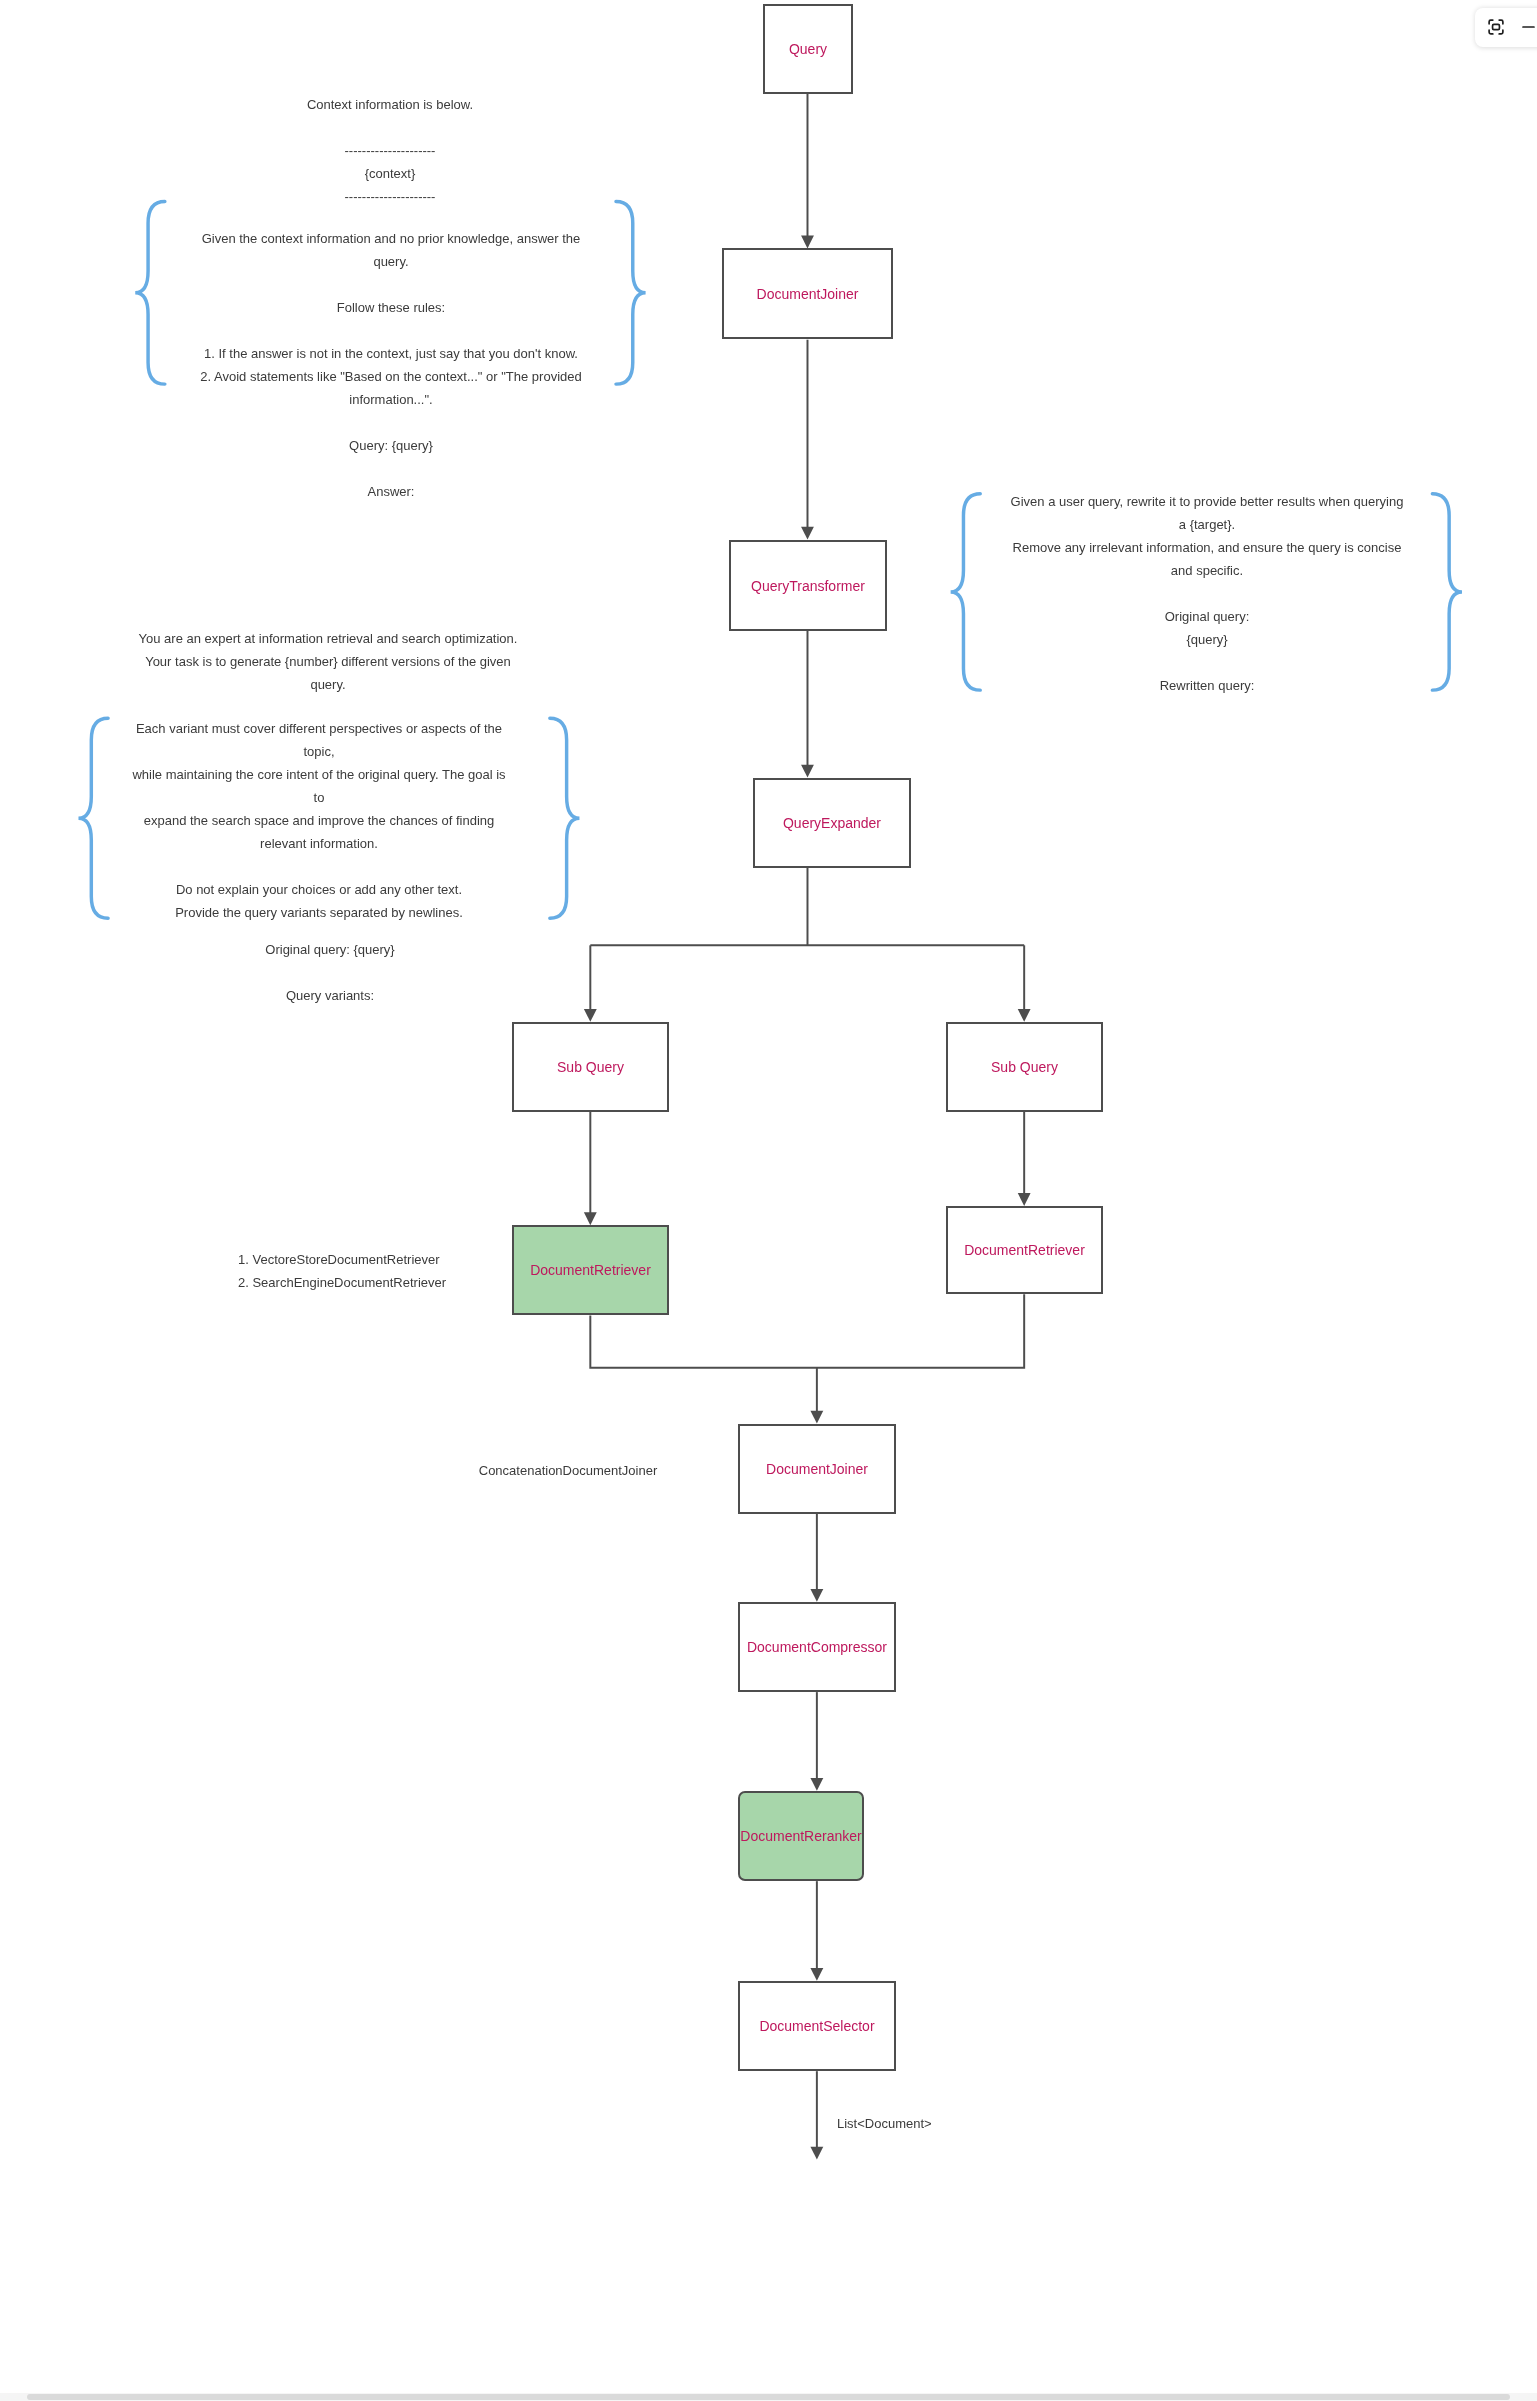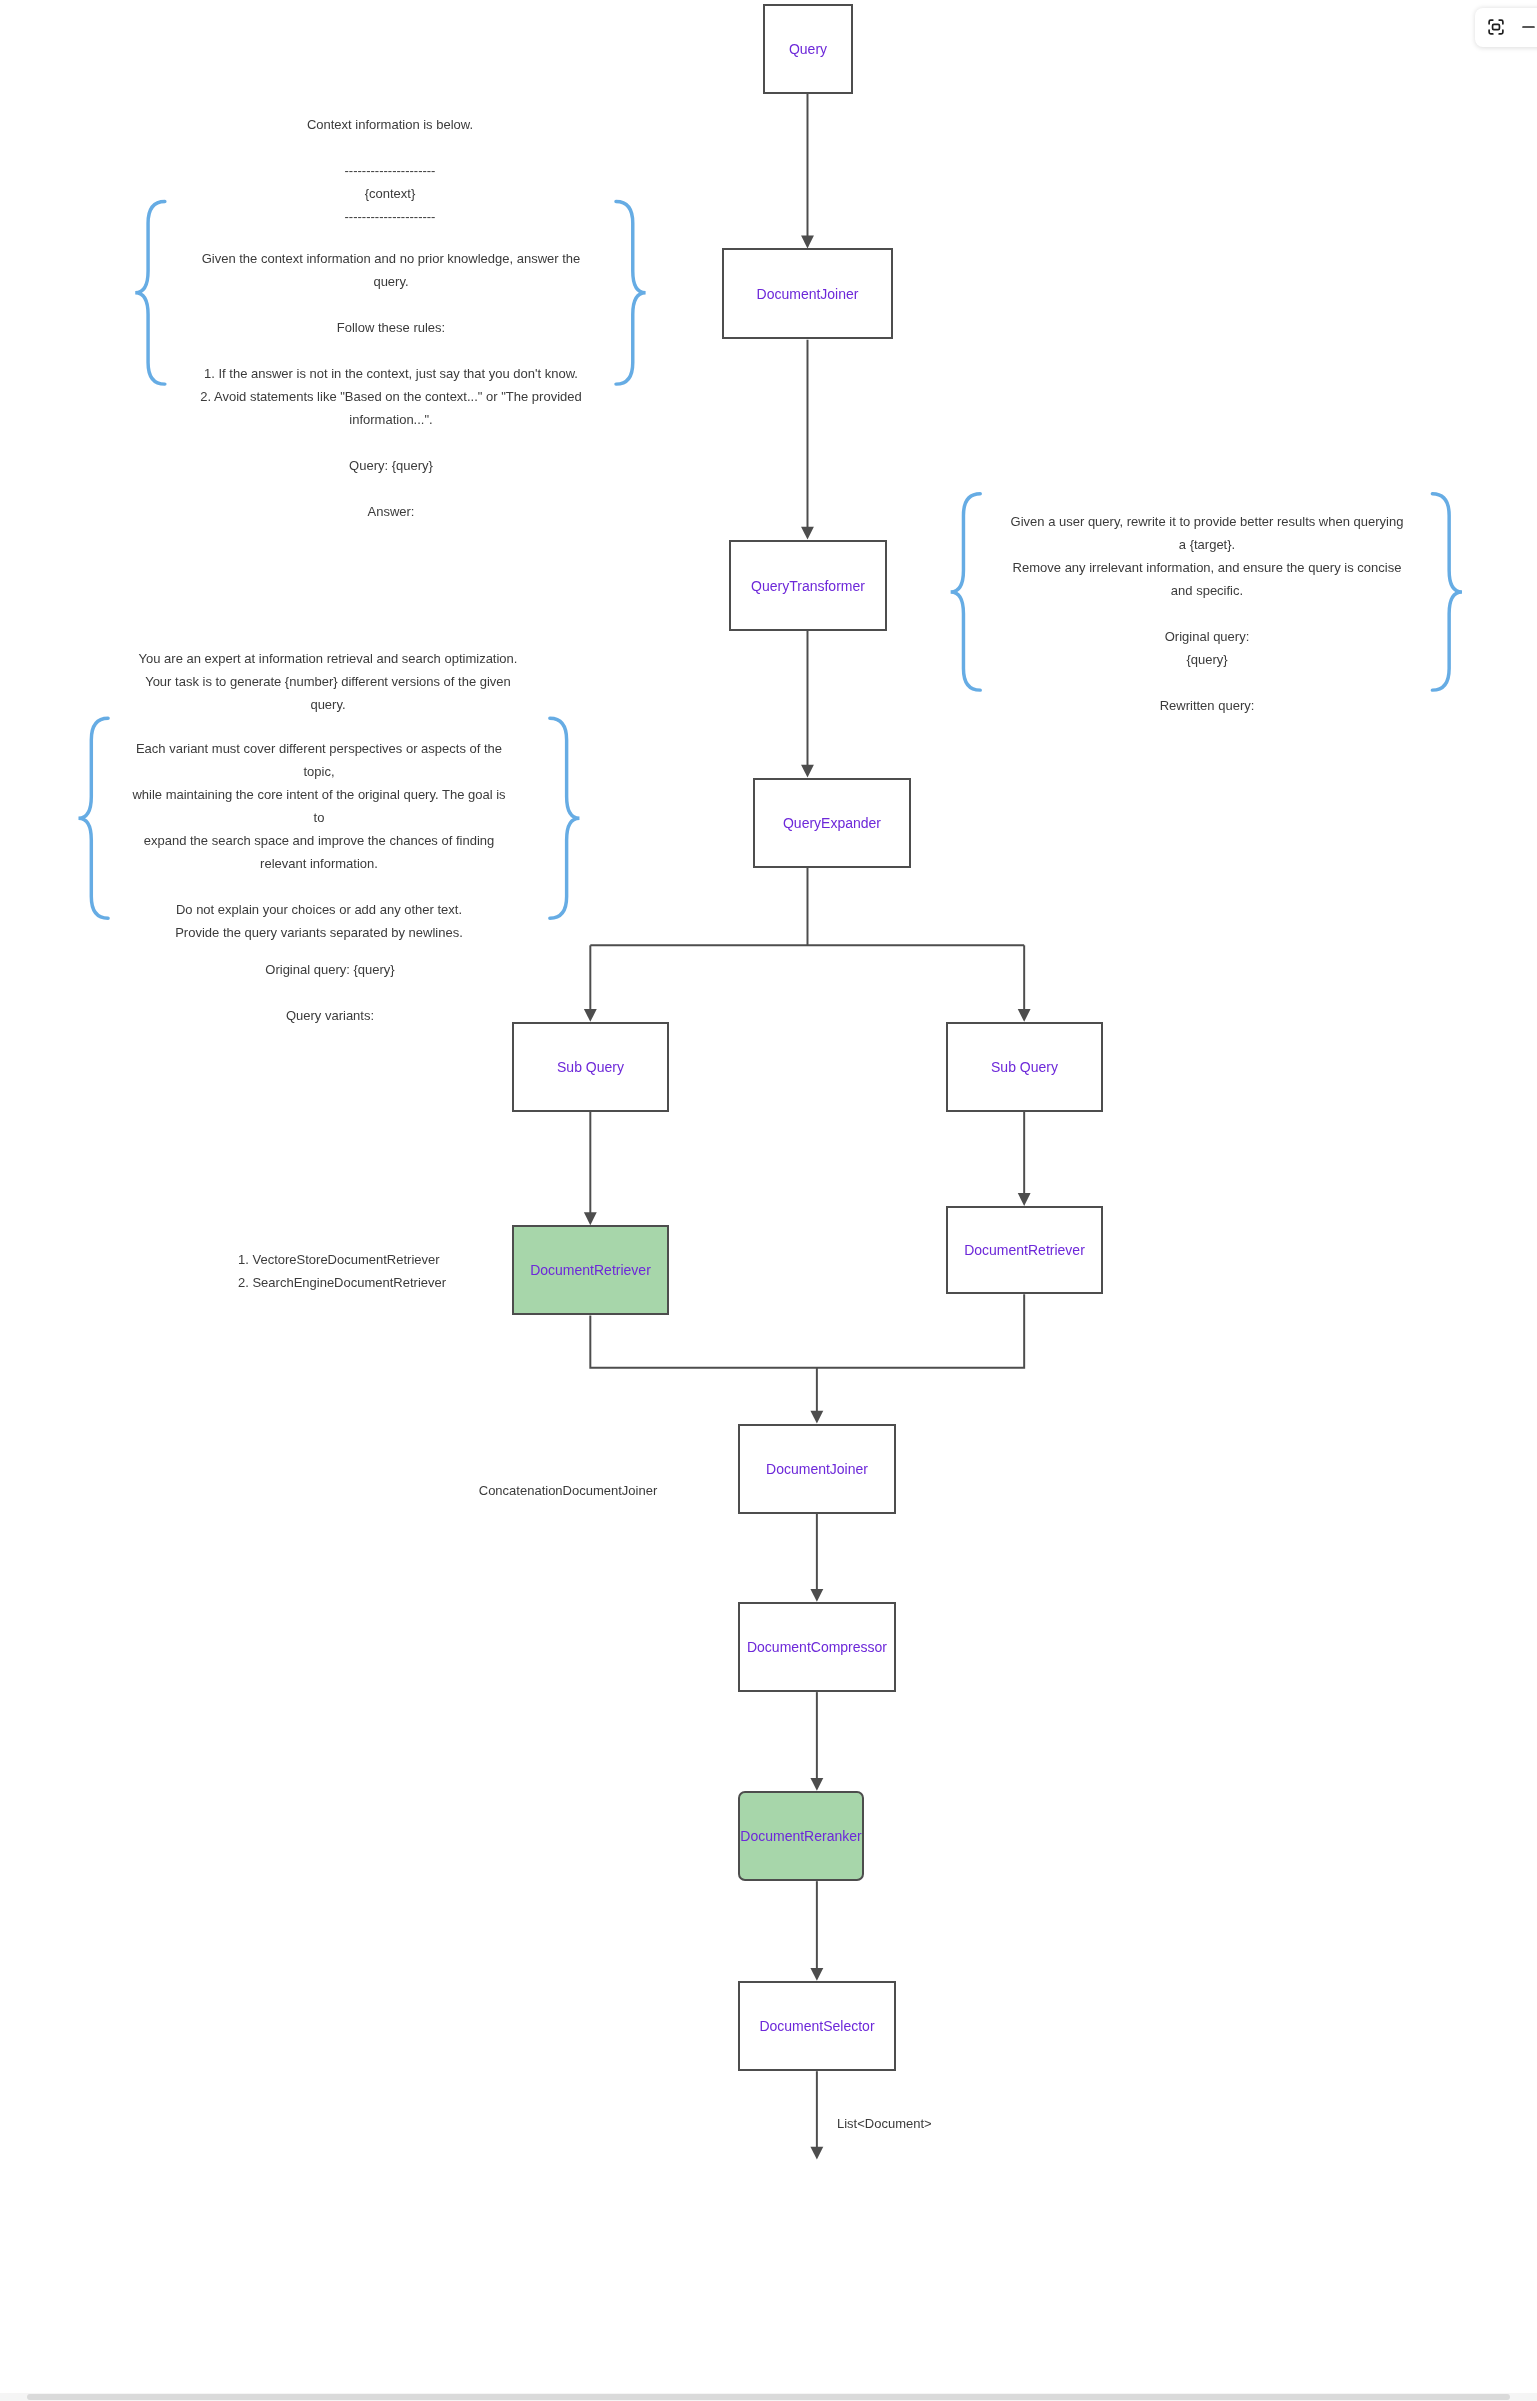--- a/index.html
+++ b/index.html
@@ -6,29 +6,29 @@
   body{
     width:1537px;height:2401px;position:relative;overflow:hidden;
     background:#ffffff;
     font-family:"Liberation Sans","DejaVu Sans",sans-serif;
   }
   #edge-svg{position:absolute;left:0;top:0;z-index:1;}
   .node{
     position:absolute;z-index:2;box-sizing:border-box;
     border:2.5px solid #4d4d4d;background:#ffffff;
     display:flex;align-items:center;justify-content:center;
-    font-size:14px;color:#6d28d9;
+    font-size:14px;color:#be185d;
   }
   .node.highlight{background:#a7d6aa;}
   .annotation{
     position:absolute;z-index:2;
     white-space:pre-line;
     font-size:13px;line-height:23px;color:#3b3b3b;
   }
-  .annotation.center{text-align:center;margin-top:20px;}
+  .annotation.center{text-align:center;}
   .toolbar{
     position:absolute;z-index:5;left:1475px;top:8px;width:74px;height:39px;
     background:#ffffff;border-radius:8px;
     box-shadow:0 0.5px 5px rgba(0,0,0,0.14);
     display:flex;align-items:center;gap:14px;
     padding-left:12px;box-sizing:border-box;
   }
   .tool-btn{width:18px;height:18px;display:flex;align-items:center;justify-content:center;cursor:pointer;}
   .hscroll{position:absolute;z-index:6;left:0;bottom:0;width:1537px;height:8px;background:#f5f5f5;}
   .hscroll .thumb{position:absolute;left:27px;top:1px;width:1483px;height:6px;background:#dadada;border-radius:3.5px;}

